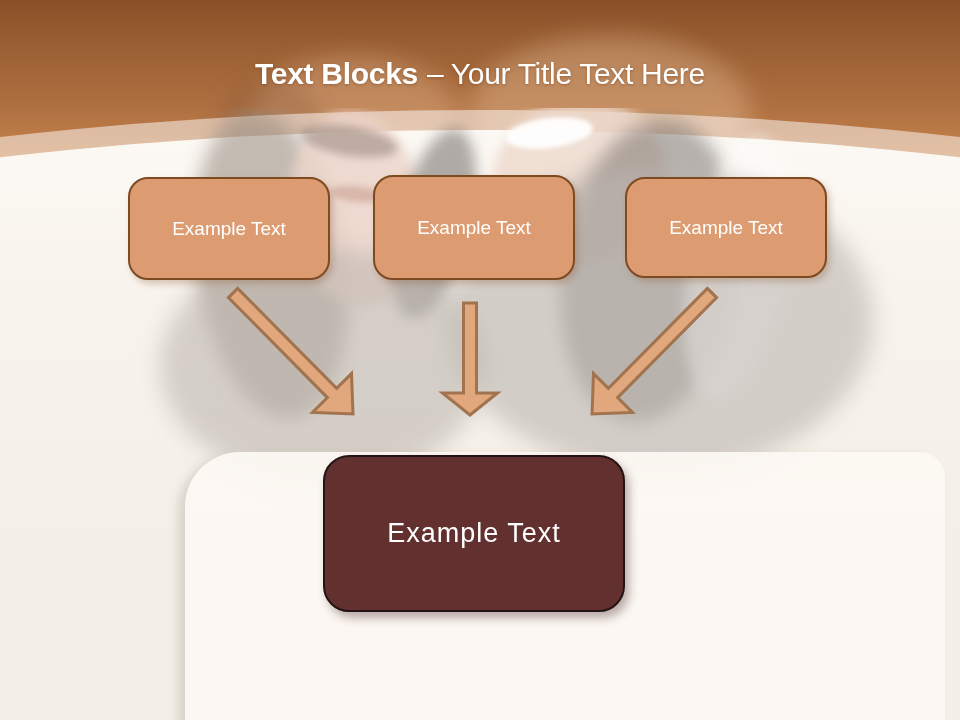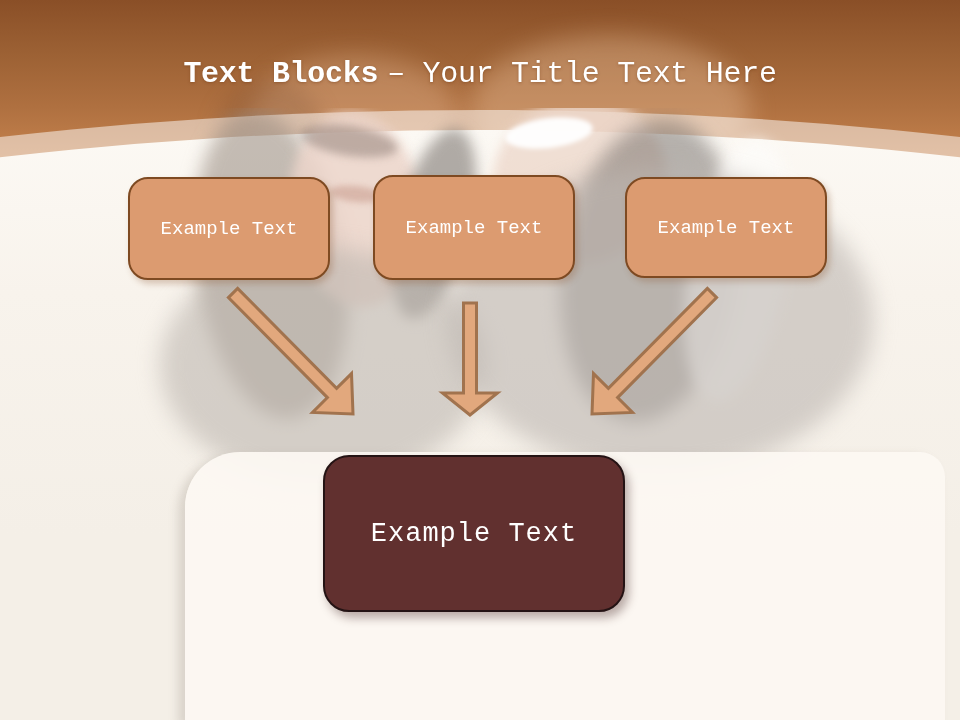--- a/index.html
+++ b/index.html
@@ -1,19 +1,19 @@
 <!DOCTYPE html>
 <html style="--canvas-bg: #F6F1EA; --header-top: #8A4F27; --header-mid: #AF7040; --header-bottom: #CE8A53; --arc-white: #F8F3EC; --title-text: #FFFFFF; --box-fill: #DC9B70; --box-border: #7E4A22; --box-text: #FFFFFF; --arrow-fill: #E2A87D; --arrow-stroke: #A1734E; --result-fill: #61302F; --result-border: #241314; --result-text: #FFFFFF;"><head>
 <meta charset="utf-8">
 <style>
   html,body{margin:0;padding:0;background:#222;}
   .slide{
     position:relative;width:960px;height:720px;overflow:hidden;
     background:var(--canvas-bg,#F6F1EA);
-    font-family:Liberation Mono, monospace;
+    font-family:Liberation Sans, sans-serif;
   }
   
   .header{
     position:absolute;left:0;top:0;width:960px;height:178px;overflow:hidden;
     background:linear-gradient(180deg,var(--header-top,#8A4F27) 0%,#9C6134 30%,var(--header-mid,#AF7040) 60%,var(--header-bottom,#CE8A53) 100%);
   }
   .header .hint{position:absolute;border-radius:50%;}
   .hint-face-a{left:250px;top:55px;width:210px;height:130px;background:rgba(242,200,165,.30);filter:blur(12px);}
   .hint-face-b{left:470px;top:35px;width:280px;height:150px;background:rgba(245,208,175,.32);filter:blur(12px);}
   .hint-hair{left:215px;top:80px;width:110px;height:110px;background:rgba(110,72,48,.22);filter:blur(10px);}

